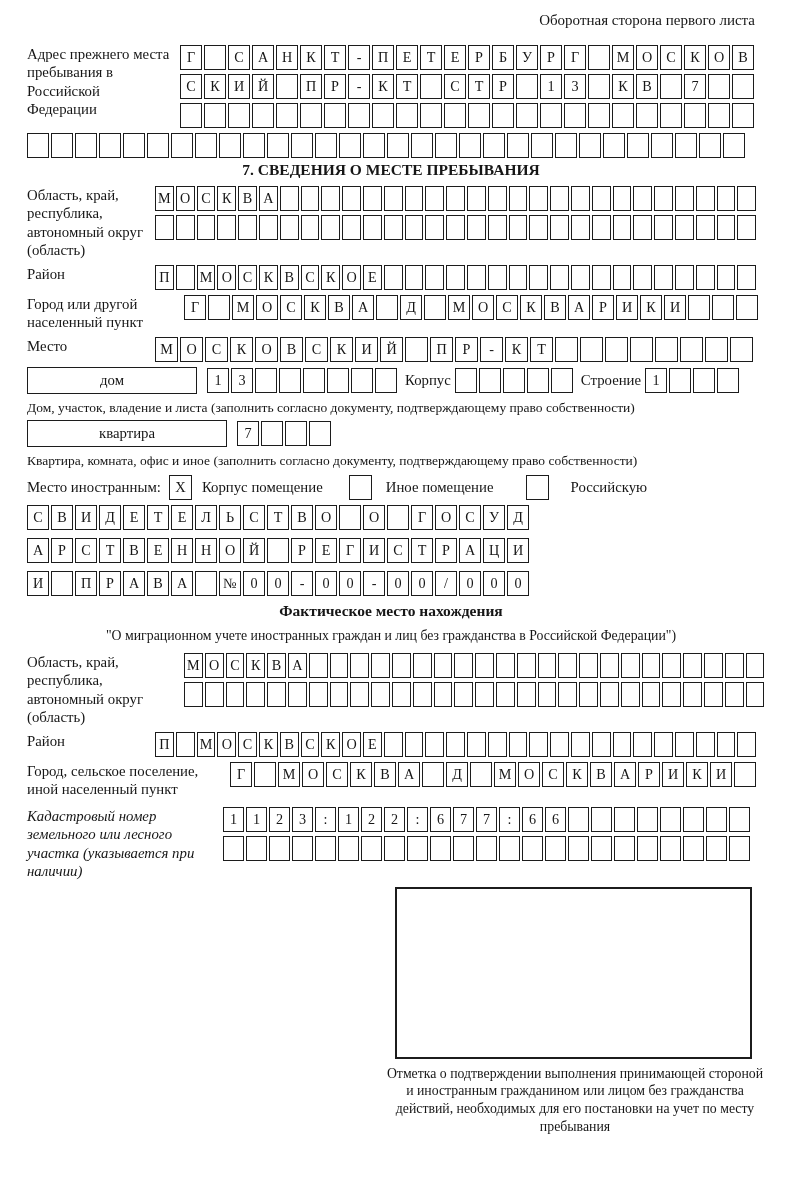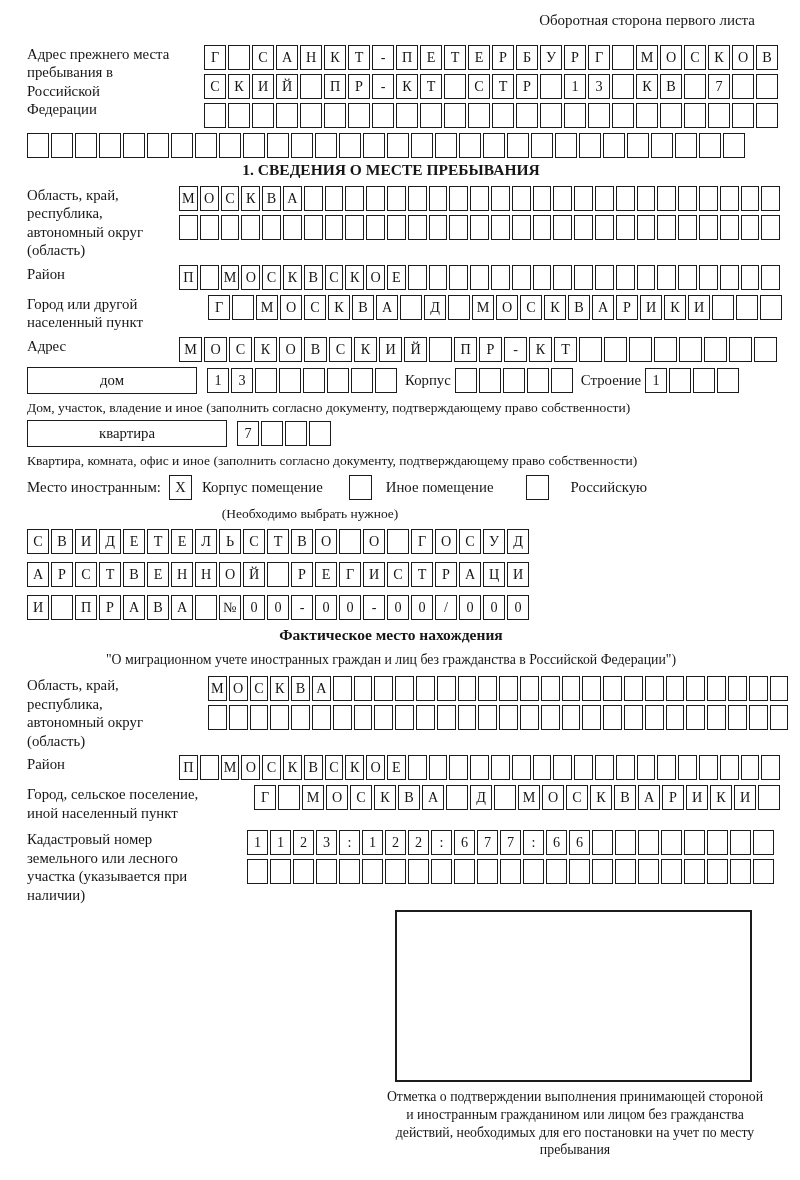--- a/index.html
+++ b/index.html
@@ -1,25 +1,25 @@
 <!DOCTYPE html>
 <html><head>
 <meta charset="utf-8">
 <style>
   html,body{margin:0;padding:0;background:#fff;}
   .page{position:relative;width:800px;height:1180px;box-sizing:border-box;
         padding:12px 45px 0 27px;overflow:hidden;background:#fff;color:#161616;
         font-family:"Liberation Serif","DejaVu Serif",serif;}
   .hdr{text-align:right;font-size:15px;margin-bottom:16px;}
-  .field{display:flex;align-items:flex-start;margin-bottom:5px;gap:24px;}
+  .field{display:flex;align-items:flex-start;margin-bottom:5px;}
   .f-label{flex:none;font-size:14.8px;line-height:1.25;padding-right:8px;box-sizing:border-box;}
   .lw128{flex-basis:128px;width:128px;}
   .lw153{flex-basis:153px;width:153px;}
   .lw157{flex-basis:157px;width:157px;}
-  .lw196{flex-basis:196px;width:196px;padding-right:24px;}
+  .lw196{flex-basis:196px;width:196px;padding-right:24px;font-style:italic;}
   .lw203{flex-basis:203px;width:203px;padding-right:14px;}
   .lw227{flex-basis:227px;width:227px;padding-right:14px;}
   .rows{display:flex;flex-direction:column;gap:4px;flex:none;}
   .rows.g8{gap:8px;}
   .boxrow{display:flex;gap:2px;flex:none;}
   .cbox{height:25px;border:1.6px solid #1c1c1c;box-sizing:border-box;background:#fff;
         display:flex;align-items:center;justify-content:center;font-size:14.2px;flex:none;}
   .wide-cell{border:1.6px solid #1c1c1c;height:27px;box-sizing:border-box;flex:none;
         display:flex;align-items:center;justify-content:center;font-size:14.8px;}
   .caption{font-size:13.5px;line-height:1.3;}
@@ -151,21 +151,21 @@
       <div class="cbox" style="width: 22px;"></div>
       <div class="cbox" style="width: 22px;"></div>
       <div class="cbox" style="width: 22px;"></div>
       <div class="cbox" style="width: 22px;"></div>
       <div class="cbox" style="width: 22px;"></div>
       <div class="cbox" style="width: 22px;"></div>
       <div class="cbox" style="width: 22px;"></div>
       <div class="cbox" style="width: 22px;"></div>
     </div>
 
-  <div class="sec-title">1. СВЕДЕНИЯ О МЕСТЕ ПРЕБЫВАНИЯ</div>
+  <div class="sec-title">7. СВЕДЕНИЯ О МЕСТЕ ПРЕБЫВАНИЯ</div>
 
   <div class="field">
     <div class="f-label lw128">Область, край, республика, автономный округ (область)</div>
     <div class="rows">
       <div class="boxrow">
           <div class="cbox" style="width: 18.8px;">М</div>
           <div class="cbox" style="width: 18.8px;">О</div>
           <div class="cbox" style="width: 18.8px;">С</div>
           <div class="cbox" style="width: 18.8px;">К</div>
           <div class="cbox" style="width: 18.8px;">В</div>
@@ -287,21 +287,21 @@
         <div class="cbox" style="width: 22px;">И</div>
         <div class="cbox" style="width: 22px;">К</div>
         <div class="cbox" style="width: 22px;">И</div>
         <div class="cbox" style="width: 22px;"></div>
         <div class="cbox" style="width: 22px;"></div>
         <div class="cbox" style="width: 22px;"></div>
       </div>
   </div>
 
   <div class="field">
-    <div class="f-label lw128">Адрес</div>
+    <div class="f-label lw128">Место</div>
     <div class="boxrow">
         <div class="cbox" style="width: 23px;">М</div>
         <div class="cbox" style="width: 23px;">О</div>
         <div class="cbox" style="width: 23px;">С</div>
         <div class="cbox" style="width: 23px;">К</div>
         <div class="cbox" style="width: 23px;">О</div>
         <div class="cbox" style="width: 23px;">В</div>
         <div class="cbox" style="width: 23px;">С</div>
         <div class="cbox" style="width: 23px;">К</div>
         <div class="cbox" style="width: 23px;">И</div>
@@ -344,21 +344,21 @@
         <div class="cbox" style="width: 22px;"></div>
       </div>
     <span class="m-lbl" style="margin-left:8px">Строение</span>
     <div class="boxrow" style="margin-left:4px">
         <div class="cbox" style="width: 22px;">1</div>
         <div class="cbox" style="width: 22px;"></div>
         <div class="cbox" style="width: 22px;"></div>
         <div class="cbox" style="width: 22px;"></div>
       </div>
   </div>
-  <div class="caption" style="margin-bottom:4px">Дом, участок, владение и иное (заполнить согласно документу, подтверждающему право собственности)</div>
+  <div class="caption" style="margin-bottom:4px">Дом, участок, владение и листа (заполнить согласно документу, подтверждающему право собственности)</div>
 
   <div class="inline-row">
     <div class="wide-cell" style="width:200px">квартира</div>
     <div class="boxrow" style="margin-left:10px">
         <div class="cbox" style="width: 22px;">7</div>
         <div class="cbox" style="width: 22px;"></div>
         <div class="cbox" style="width: 22px;"></div>
         <div class="cbox" style="width: 22px;"></div>
       </div>
   </div>
@@ -366,21 +366,20 @@
 
   <div class="inline-row">
     <span class="m-lbl">Место иностранным:</span>
     <div class="cb" style="margin-left:8px">X</div>
     <span class="m-lbl" style="margin-left:10px">Корпус помещение</span>
     <div class="cb" style="margin-left:26px"></div>
     <span class="m-lbl" style="margin-left:14px">Иное помещение</span>
     <div class="cb" style="margin-left:32px"></div>
     <span class="m-lbl" style="margin-left:22px">Российскую</span>
   </div>
-  <div class="caption" style="margin-left:128px;width:310px;text-align:center;margin-bottom:6px">(Необходимо выбрать нужное)</div>
 
   <div class="field">
     <div class="rows g8">
       <div class="boxrow">
           <div class="cbox" style="width: 22px;">С</div>
           <div class="cbox" style="width: 22px;">В</div>
           <div class="cbox" style="width: 22px;">И</div>
           <div class="cbox" style="width: 22px;">Д</div>
           <div class="cbox" style="width: 22px;">Е</div>
           <div class="cbox" style="width: 22px;">Т</div>

